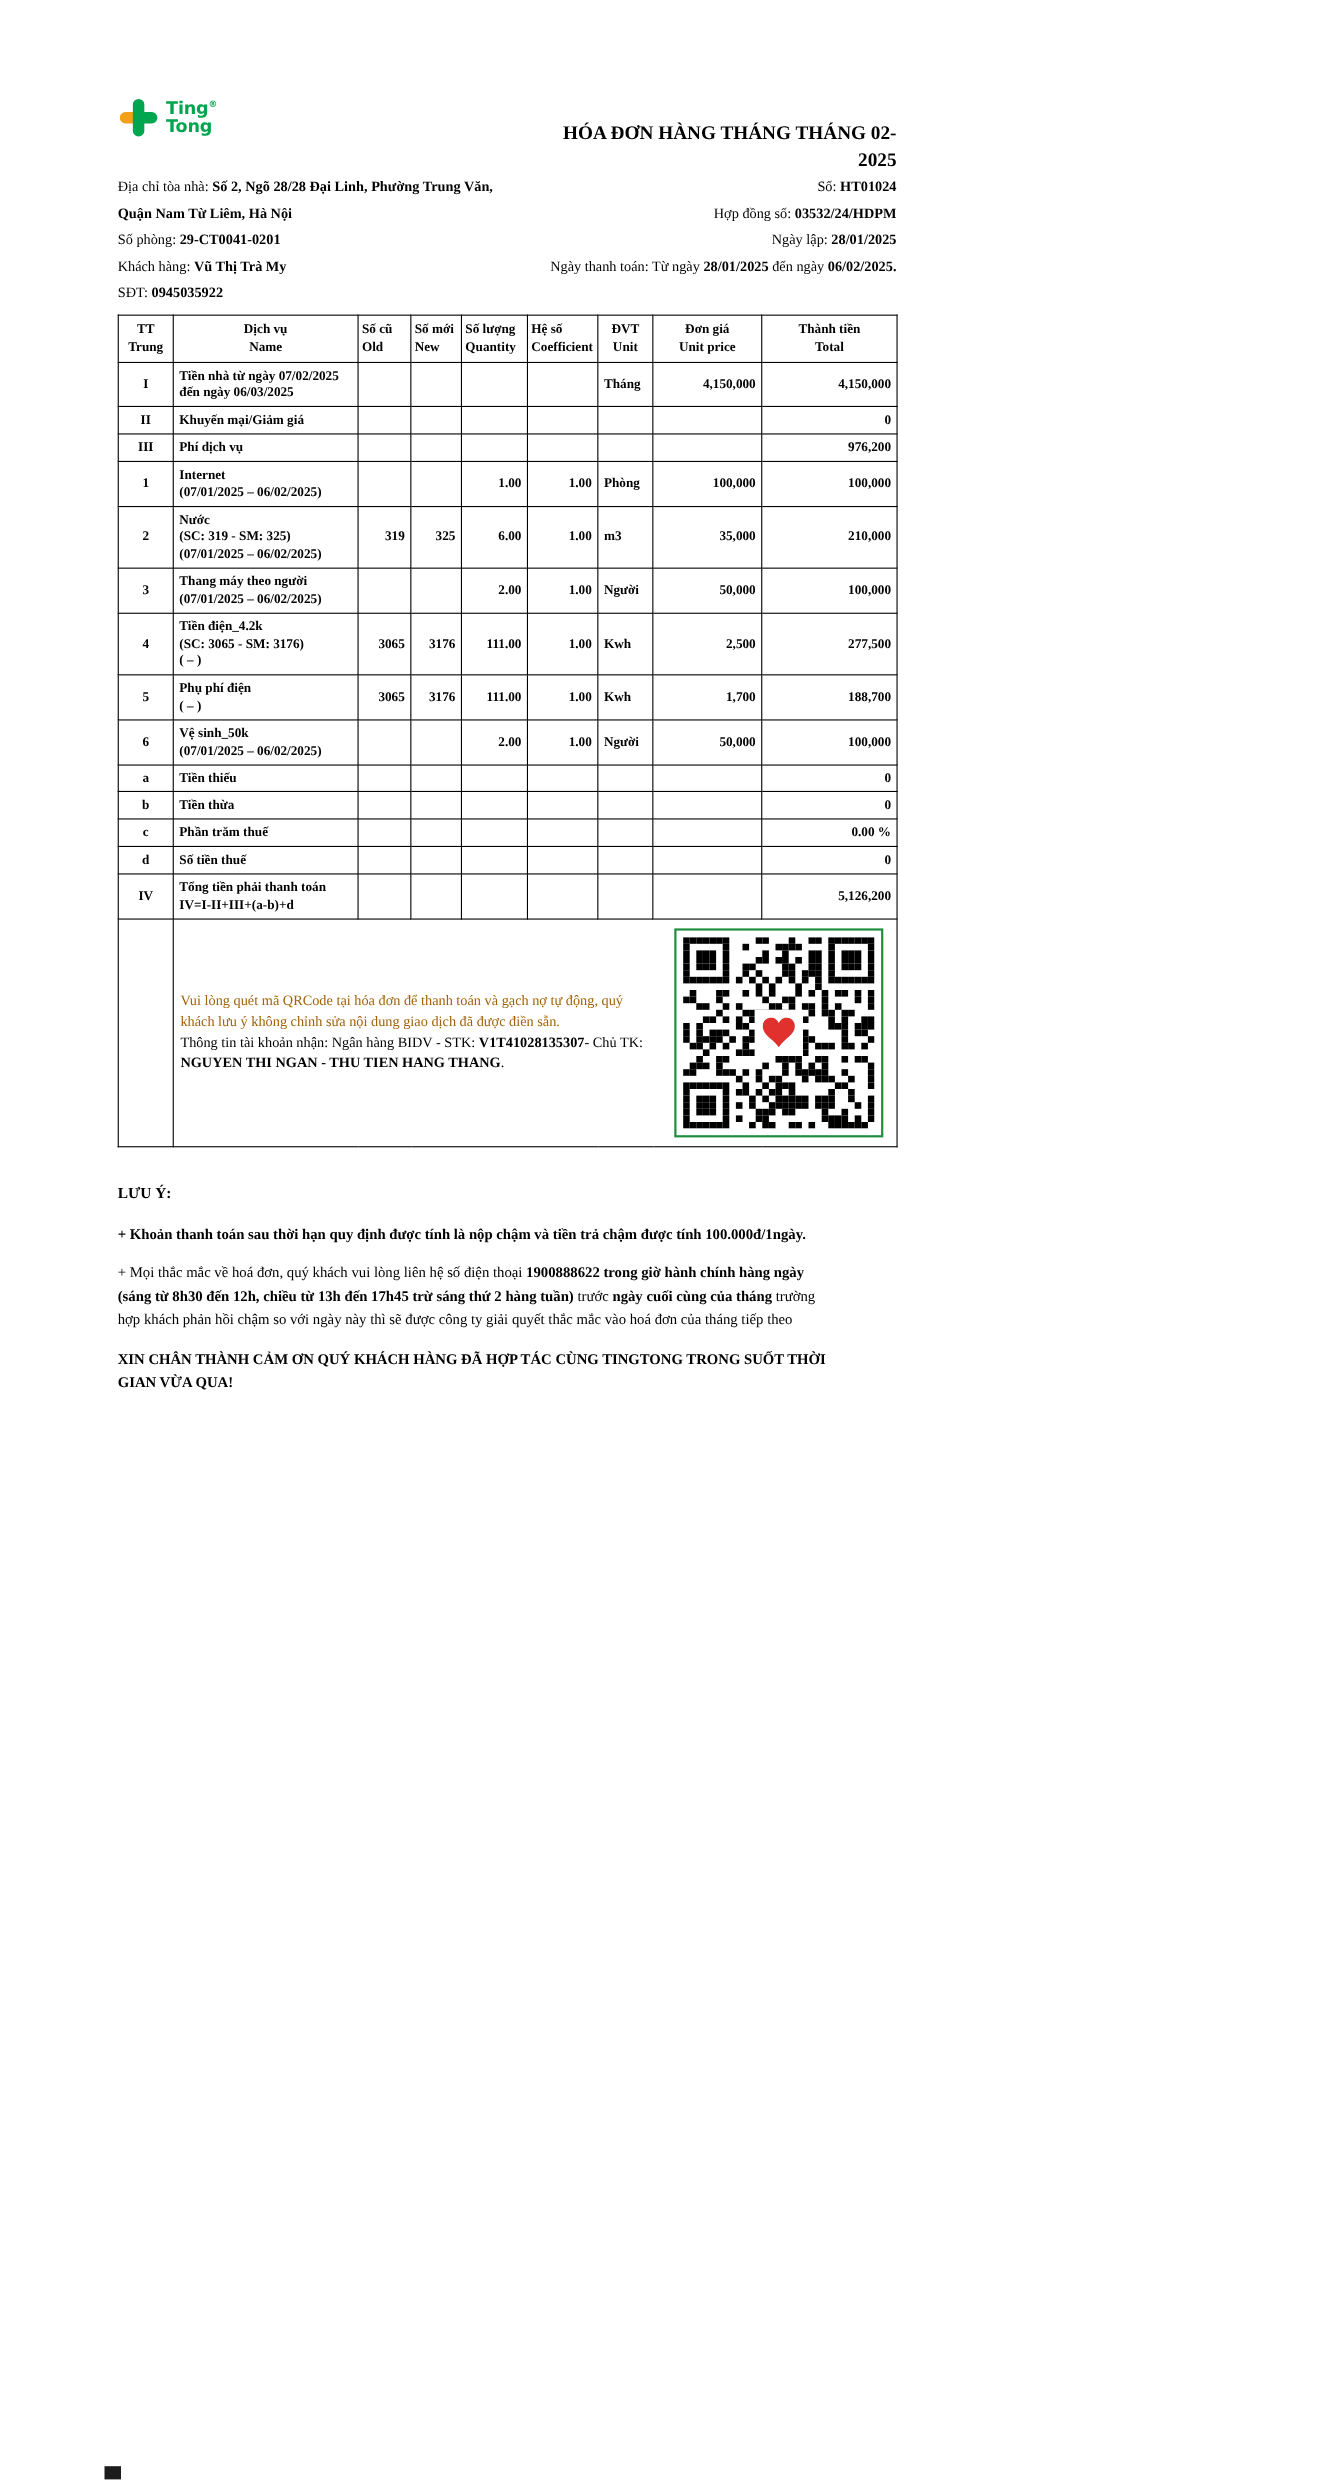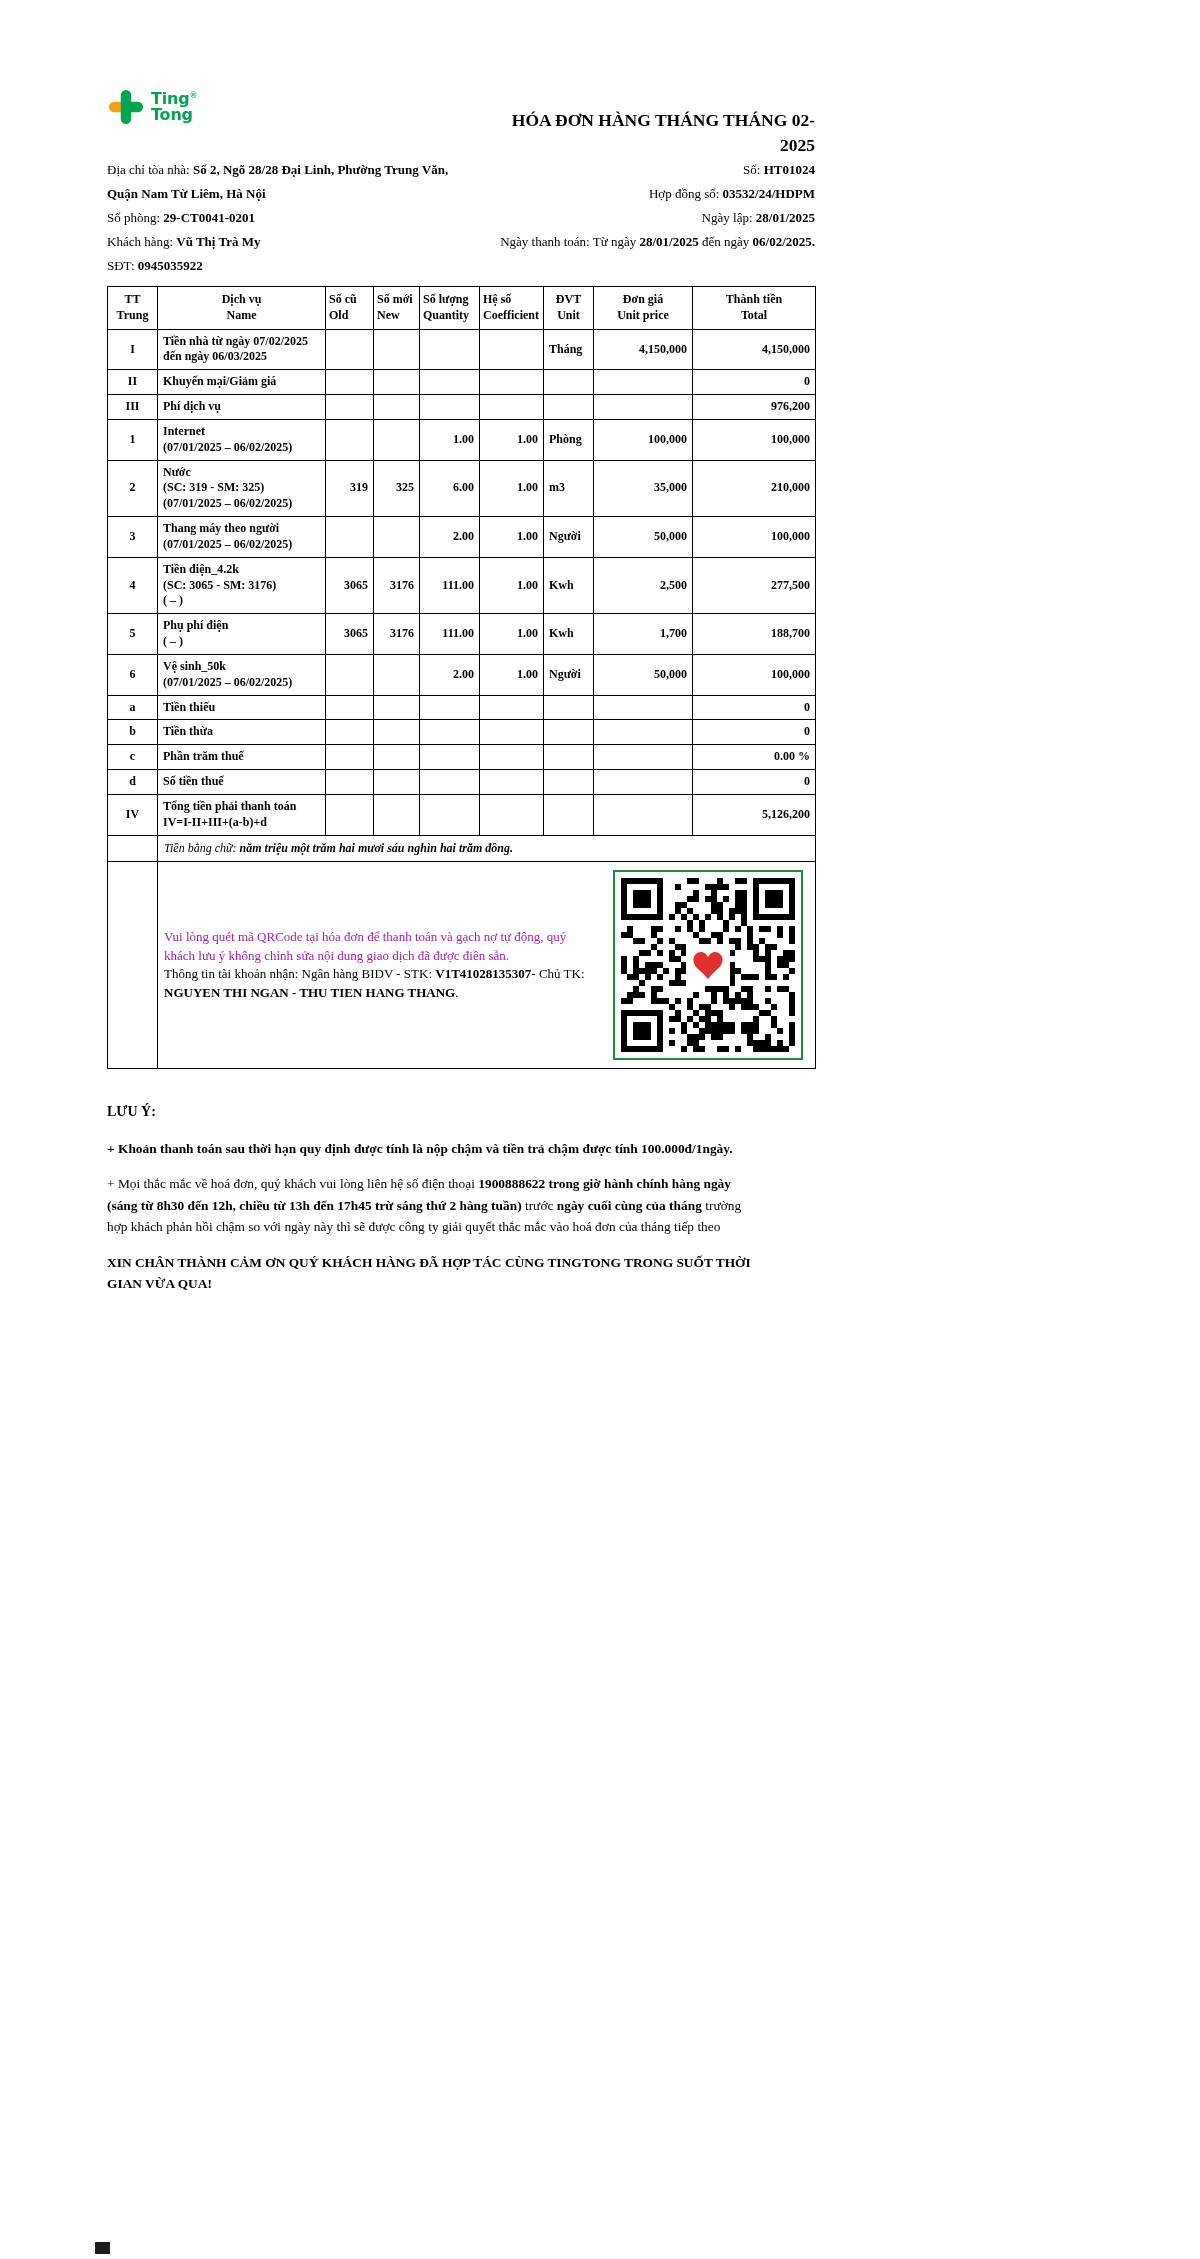--- a/index.html
+++ b/index.html
@@ -38,21 +38,21 @@
   td.col-old, td.col-new, td.col-qty, td.col-coef { text-align:right; }
   td.col-unit { text-align:left; }
   td.col-price, td.col-total { text-align:right; }
 
   td.words-cell { font-weight:normal; font-style:italic; padding:5px 6px; }
   td.words-cell b { font-weight:bold; }
 
   td.payment-cell { font-weight:normal; height:206px; padding:8px 12px 8px 6px; }
   .payment-flex { display:flex; justify-content:space-between; align-items:center; height:100%; }
   .payment-texts { width:430px; font-size:13px; }
-  .qr-note { color:#a21caf; line-height:1.45; }
+  .qr-note { color:#a16207; line-height:1.45; }
   .account-info { color:#000; line-height:1.45; }
   .account-info b { font-weight:bold; }
 
   .qr-wrap { position:relative; flex-shrink:0; border:2px solid #1e8e3e; background:#fff; padding:6px; width:190px; height:190px; }
   .qr-heart {
     position:absolute; left:50%; top:50%; transform:translate(-50%,-50%);
     width:44px; height:42px; background:#fff; display:flex; align-items:center; justify-content:center;
   }
 
   
@@ -343,24 +343,20 @@
             <td class="col-old"></td>
             <td class="col-new"></td>
             <td class="col-qty"></td>
             <td class="col-coef"></td>
             <td class="col-unit"></td>
             <td class="col-price"></td>
             <td class="col-total">5,126,200</td>
           </tr>
         </tbody>
       <tbody>
-        <tr>
-          <td class="col-tt"></td>
-          <td class="words-cell" colspan="8"><span>Tiền bằng chữ: </span><b>năm triệu một trăm hai mươi sáu nghìn hai trăm đồng.</b></td>
-        </tr>
         <tr>
           <td class="col-tt"></td>
           <td class="payment-cell" colspan="8">
             <div class="payment-flex">
               <div class="payment-texts">
                 <p class="qr-note">Vui lòng quét mã QRCode tại hóa đơn để thanh toán và gạch nợ tự động, quý khách lưu ý không chỉnh sửa nội dung giao dịch đã được điền sẵn.</p>
                 <p class="account-info"><span>Thông tin tài khoản nhận: Ngân hàng BIDV - STK: </span><b>V1T41028135307</b><span>- Chủ TK: </span><b>NGUYEN THI NGAN - THU TIEN HANG THANG</b><span>.</span></p>
               </div>
               <div class="qr-wrap">
                 <svg id="qr-svg" width="174" height="174" viewBox="0 0 174 174">

